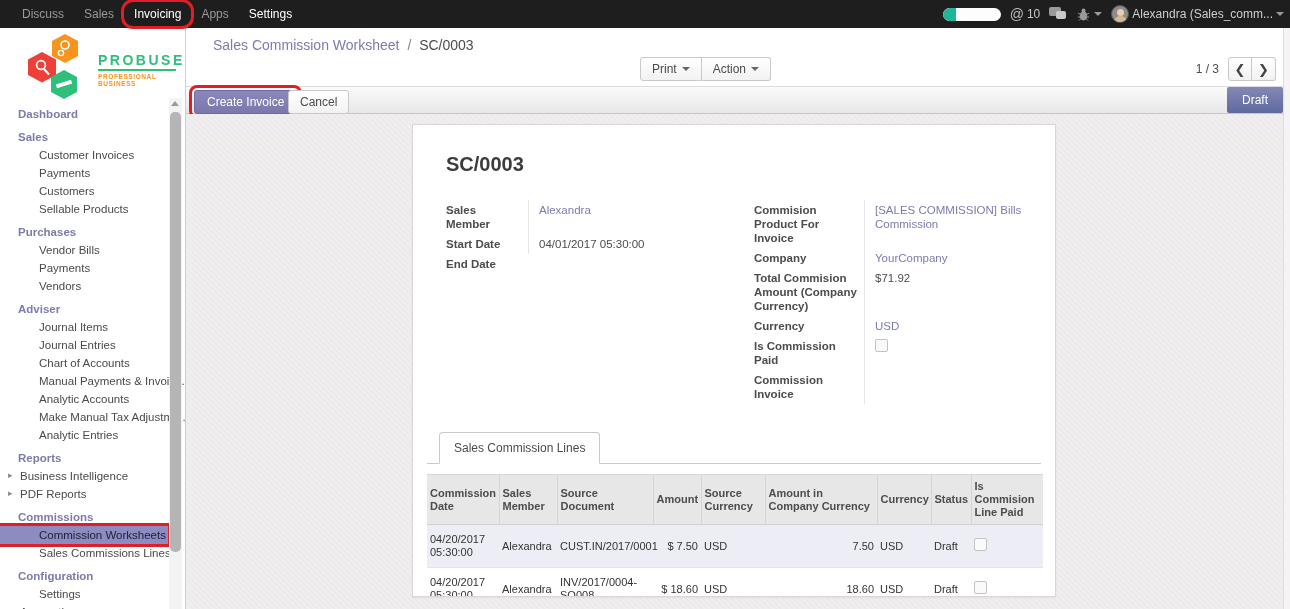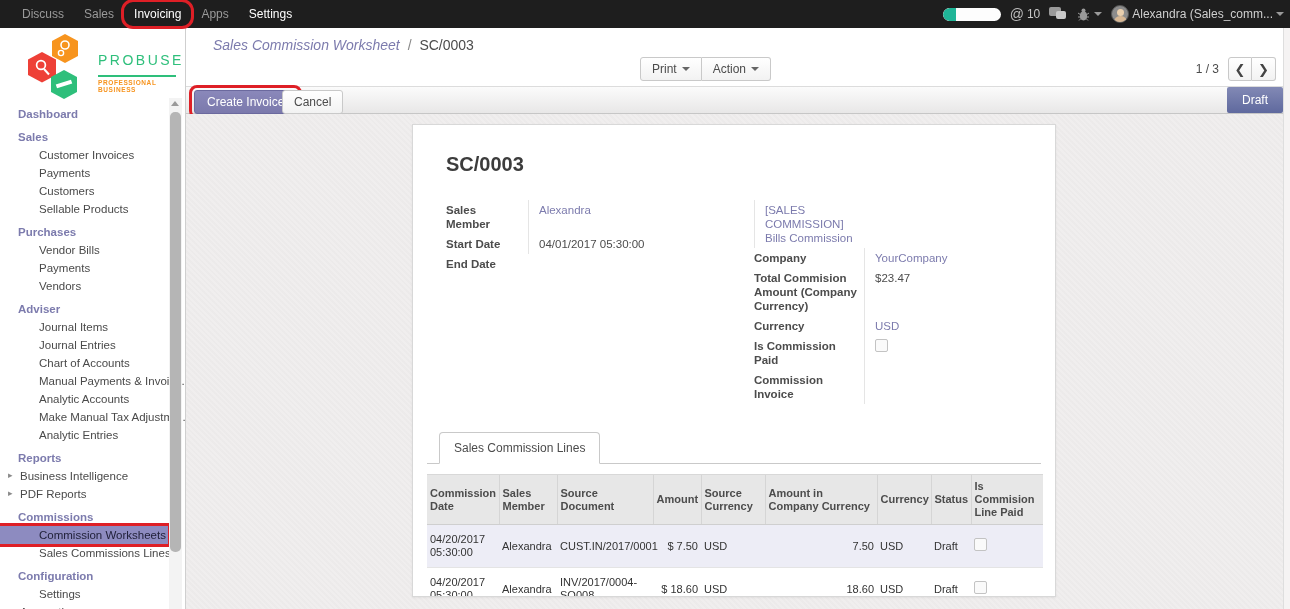--- a/index.html
+++ b/index.html
@@ -25,41 +25,41 @@
   .avatar .head { position:absolute; left:5px; top:3px; width:7px; height:7px; border-radius:50%; background:#e9cfae; }
   .avatar .body { position:absolute; left:2px; top:10px; width:13px; height:8px; border-radius:6px 6px 0 0; background:#d8b894; }
   .user-label { color:#cfcfcf; font-size:12px; white-space:nowrap; }
 
   
   .sidebar { position:absolute; left:0; top:28px; width:186px; height:581px; background:#ffffff;
     border-right:1px solid #cfcfcf; overflow:hidden; }
   .logo { position:absolute; left:28px; top:4px; width:150px; height:68px; }
   .logo svg { position:absolute; left:0; top:0; }
   .logo-text { position:absolute; left:70px; top:20px; width:78px; }
-  .logo-name { color:#2ebf7b; font-size:14px; font-weight:normal; letter-spacing:2.5px; border-bottom:2px solid #2ebf7b; padding-bottom:7px; }
+  .logo-name { color:#2ebf7b; font-size:14px; font-weight:bold; letter-spacing:2.5px; border-bottom:2px solid #2ebf7b; padding-bottom:1px; }
   .logo-tag { color:#f7941e; font-size:6.5px; font-weight:bold; letter-spacing:0.6px; margin-top:2px; }
   .menu { position:absolute; left:0; top:72px; width:168px; }
   .menu-header { color:#7c7bad; font-weight:bold; font-size:11.5px; padding:3px 0 3px 18px; margin-top:5px; cursor:pointer; }
   .menu-item { color:#4a4a4a; font-size:11.5px; padding:3px 0 3px 39px; cursor:pointer; position:relative; white-space:nowrap; }
   .menu-item .exp { position:absolute; left:8px; top:3px; color:#8a8a8a; font-size:9px; }
   .menu-item.expandable { padding-left:20px; }
   .menu-item.selected { background:#8d8bc0; color:#21213a; }
   .menu-item.annotated { outline:3px solid #de1f26; outline-offset:0px; }
   .side-scroll { position:absolute; right:3px; top:70px; bottom:0; width:13px; background:#f3f3f3; }
   .side-scroll .up { position:absolute; left:2px; top:3px; width:0; height:0;
     border-left:4px solid transparent; border-right:4px solid transparent; border-bottom:5px solid #9a9a9a; }
   .side-scroll .thumb { position:absolute; left:1px; top:14px; width:11px; height:440px; background:#b5b5b5; border-radius:5px; }
 
   
   .main { position:absolute; left:186px; top:28px; right:0; bottom:0; }
   .page-scroll { position:absolute; right:0; top:0; bottom:0; width:7px; background:#f5f3f3; border-left:1px solid #dedede; z-index:40; }
 
   .view-header { position:absolute; left:0; top:0; right:7px; height:58px; background:#ffffff; }
   .breadcrumb { position:absolute; left:27px; top:9px; font-size:14px; }
-  .breadcrumb .parent { color:#7c7bad; cursor:pointer;font-style:italic; }
+  .breadcrumb .parent { color:#7c7bad; cursor:pointer; }
   .breadcrumb .sep { color:#888; padding:0 4px; }
   .breadcrumb .current { color:#4c4c4c; }
   .cp-buttons { position:absolute; left:454px; top:29px; display:flex; }
   .btn-white { background:linear-gradient(#ffffff,#f2f2f2); border:1px solid #c9c9c9; color:#4c4c4c;
     font-size:12px; padding:4px 11px; cursor:pointer; display:flex; align-items:center; gap:5px; }
   .btn-white .caret { border-top-color:#666; }
   .cp-buttons .btn-white:first-child { border-radius:3px 0 0 3px; }
   .cp-buttons .btn-white:last-child { border-radius:0 3px 3px 0; border-left:none; }
   .pager { position:absolute; right:7px; top:29px; display:flex; align-items:center; gap:9px; }
   .pager-count { font-size:12px; color:#4c4c4c; }
@@ -68,21 +68,21 @@
     display:flex; align-items:center; justify-content:center; font-weight:bold; color:#444; cursor:pointer; font-size:13px; }
   .pager-btn:first-child { border-radius:3px 0 0 3px; }
   .pager-btn:last-child { border-radius:0 3px 3px 0; border-left:none; }
 
   .statusbar { position:absolute; left:0; top:58px; right:7px; height:28px;
     background:linear-gradient(#fbfbfb,#e8e7e7); border-top:1px solid #dcdcdc; border-bottom:1px solid #c6c6c6; }
   .btn-primary { position:absolute; left:8px; top:3px; background:linear-gradient(#8a88ba,#7b79ac);
     border:1px solid #6b699e; color:#fff; font-size:12px; padding:4px 12px; border-radius:3px; cursor:pointer;
     outline:3px solid #de1f26; outline-offset:2px; }
   .btn-cancel { position:absolute; left:96px; top:3px; }
-  .btn-cancel .btn-white { border-radius:3px; }
+  .btn-cancel .btn-white { border-radius:3px;margin-left:6px; }
   .status-badge { position:absolute; right:0; top:0; bottom:0; padding:0 15px; display:flex; align-items:center;
     background:linear-gradient(#8289b5,#5f699e); color:#ffffff; font-size:12px; border-radius:2px; }
 
   .content { position:absolute; left:0; top:86px; right:7px; bottom:0;
     background:#f0eeee;
     background-image:repeating-linear-gradient(45deg, rgba(0,0,0,0.015) 0 2px, transparent 2px 4px); }
   .sheet { position:absolute; left:226px; top:10px; width:644px; height:473px; background:#ffffff;
     border:1px solid #d8d8d8; box-shadow:0 1px 2px rgba(0,0,0,0.06); overflow:hidden; }
 
   .sheet-title { margin:28px 14px 24px 33px; font-size:20px; font-weight:bold; color:#3c3c3c; }
@@ -254,29 +254,30 @@
             <div class="frow">
               <div class="flabel">Start Date</div>
               <div class="fvalue">04/01/2017 05:30:00</div>
             </div>
             <div class="frow">
               <div class="flabel">End Date</div>
             </div>
           </div>
         <div class="fgroup fgroup-right">
             <div class="frow">
+              <div class="flabel">Commision Product For Invoice</div>
               <div class="fvalue link">[SALES COMMISSION] Bills Commission</div>
             </div>
             <div class="frow">
               <div class="flabel">Company</div>
               <div class="fvalue link">YourCompany</div>
             </div>
             <div class="frow">
               <div class="flabel">Total Commision Amount (Company Currency)</div>
-              <div class="fvalue">$23.47</div>
+              <div class="fvalue">$71.92</div>
             </div>
             <div class="frow">
               <div class="flabel">Currency</div>
               <div class="fvalue link">USD</div>
             </div>
             <div class="frow">
               <div class="flabel">Is Commission Paid</div>
               <div class="fvalue"><span class="cb"></span></div>
             </div>
             <div class="frow">

